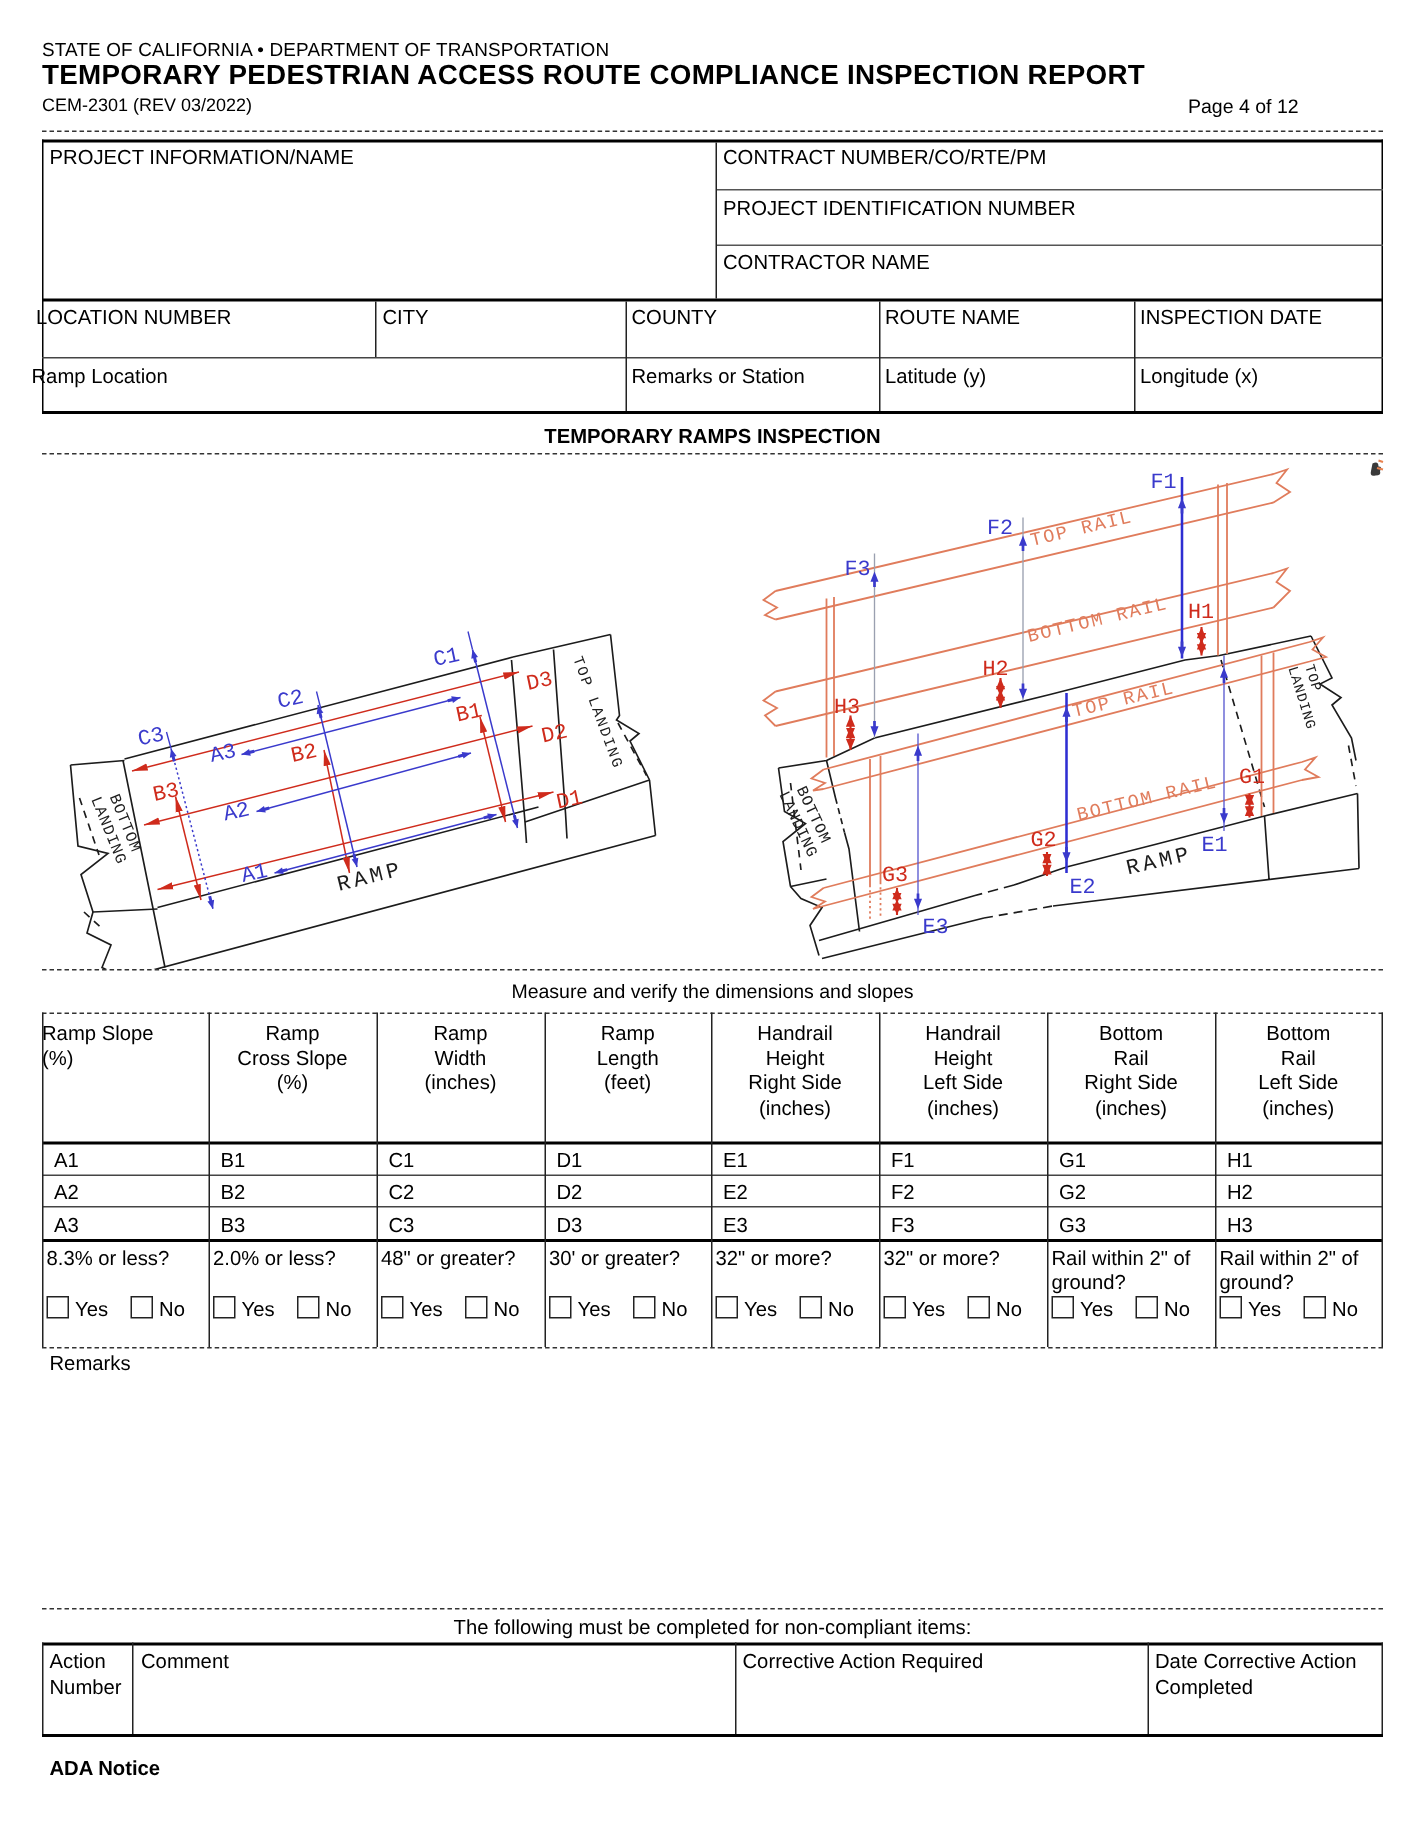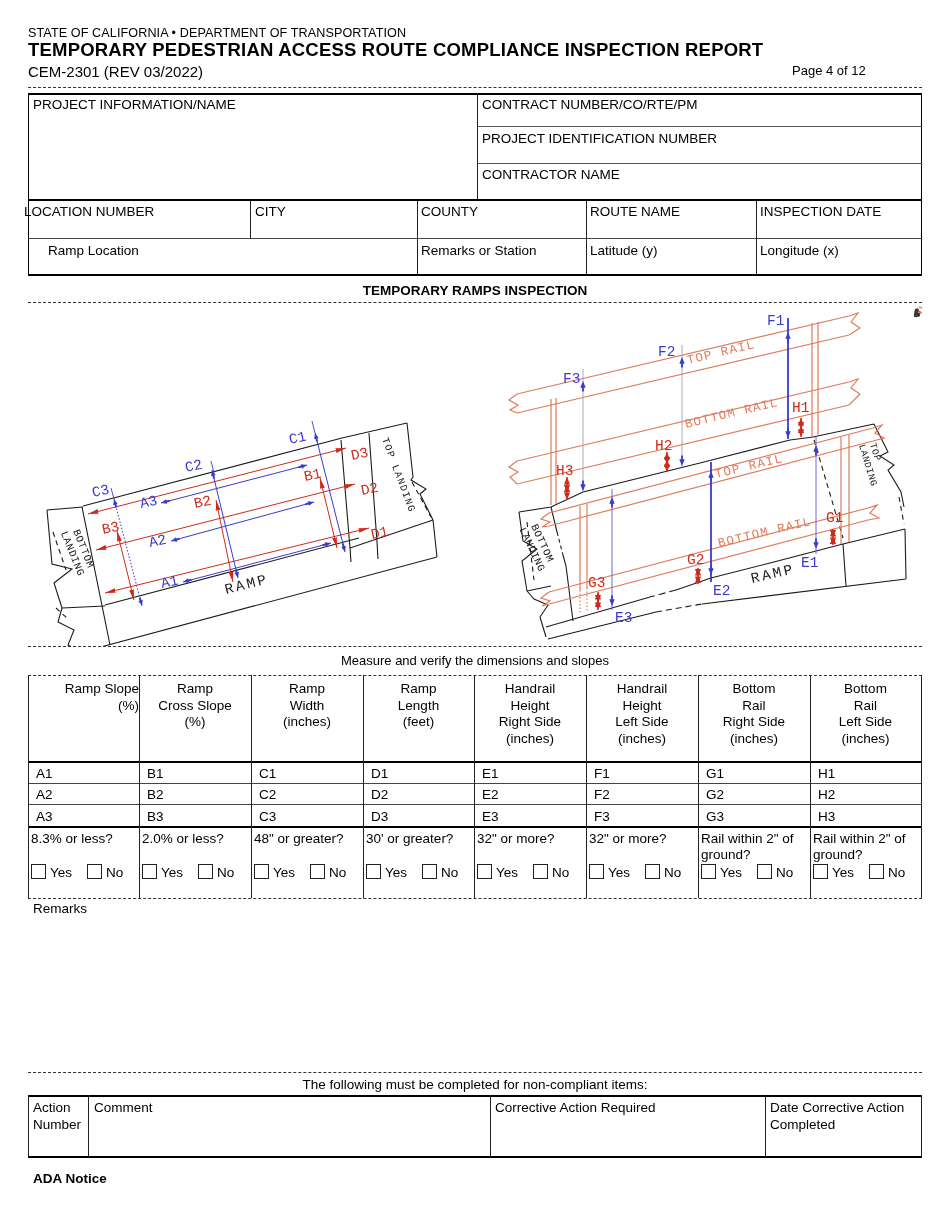--- a/index.html
+++ b/index.html
@@ -12,21 +12,21 @@
 .vline{position:absolute;background:#222;width:1px}
 .cb{display:inline-block;width:13px;height:13px;border:1px solid #222;vertical-align:-2px;margin-right:4px}
 </style>
 </head>
 <body>
 
 <div class="abs" style="left:28px;top:26px;font-size:12.6px;letter-spacing:0.1px">STATE OF CALIFORNIA • DEPARTMENT OF TRANSPORTATION</div>
 
 <div class="abs" style="left:28px;top:39px;font-size:18.5px;font-weight:bold;letter-spacing:0.2px">TEMPORARY PEDESTRIAN ACCESS ROUTE COMPLIANCE INSPECTION REPORT</div>
 
-<div class="abs" style="left:28px;top:63px;font-size:15px">CEM-2301 (REV 03/2022)</div>
+<div class="abs" style="left:28px;top:63px;font-size:12px">CEM-2301 (REV 03/2022)</div>
 
 <div class="abs" style="left:792px;top:63px;width:130px;text-align:left;font-size:13px">Page 4 of 12</div>
 
 <div class="hair" style="left:28px;top:87px;width:894px"></div>
 
 <div class="abs" style="left:28px;top:93px;width:892px;height:182px;border-left:1.5px solid #000;border-right:1.5px solid #000"></div>
 <div class="solid2" style="left:28px;top:93px;width:894px"></div>
 <div class="solid2" style="left:28px;top:199px;width:894px"></div>
 <div class="solid1" style="left:28px;top:238px;width:894px"></div>
 <div class="solid2" style="left:28px;top:274px;width:894px"></div>
@@ -45,21 +45,21 @@
 <div class="abs lbl" style="left:24px;top:204px">LOCATION NUMBER</div>
 <div class="abs lbl" style="left:255px;top:204px">CITY</div>
 <div class="abs lbl" style="left:421px;top:204px">COUNTY</div>
 <div class="abs lbl" style="left:590px;top:204px">ROUTE NAME</div>
 <div class="abs lbl" style="left:760px;top:204px">INSPECTION DATE</div>
 <div class="vline" style="left:250px;top:201px;height:37px"></div>
 <div class="vline" style="left:417px;top:201px;height:73px"></div>
 <div class="vline" style="left:586px;top:201px;height:73px"></div>
 <div class="vline" style="left:756px;top:201px;height:73px"></div>
 
-<div class="abs lbl" style="left:48px;top:243px">Ramp Location</div>
+<div class="abs lbl" style="left:21px;top:243px">Ramp Location</div>
 <div class="abs lbl" style="left:421px;top:243px">Remarks or Station</div>
 <div class="abs lbl" style="left:590px;top:243px">Latitude (y)</div>
 <div class="abs lbl" style="left:760px;top:243px">Longitude (x)</div>
 
 <div class="abs" style="left:0;top:283px;width:950px;text-align:center;font-size:13.5px;font-weight:bold">TEMPORARY RAMPS INSPECTION</div>
 <div class="hair" style="left:28px;top:302px;width:894px"></div>
 
 <svg class="abs" style="left:0;top:303px" width="950" height="343" viewBox="0 303 950 343" fill="none">
 <defs>
 <marker id="hb" markerUnits="userSpaceOnUse" markerWidth="10" markerHeight="8" refX="9" refY="4" orient="auto-start-reverse">
@@ -268,21 +268,21 @@
 <div class="vline" style="left:28px;top:675px;height:223px"></div>
 <div class="vline" style="left:139px;top:675px;height:223px"></div>
 <div class="vline" style="left:251px;top:675px;height:223px"></div>
 <div class="vline" style="left:363px;top:675px;height:223px"></div>
 <div class="vline" style="left:474px;top:675px;height:223px"></div>
 <div class="vline" style="left:586px;top:675px;height:223px"></div>
 <div class="vline" style="left:698px;top:675px;height:223px"></div>
 <div class="vline" style="left:810px;top:675px;height:223px"></div>
 <div class="vline" style="left:921px;top:675px;height:223px"></div>
 
-<div class="abs lbl" style="left:28px;top:681px;width:111px;text-align:right;line-height:16.5px">Ramp Slope<br>(%)</div>
+<div class="abs lbl" style="left:28px;top:681px;width:111px;text-align:left;line-height:16.5px">Ramp Slope<br>(%)</div>
 <div class="abs lbl" style="left:139px;top:681px;width:112px;text-align:center;line-height:16.5px">Ramp<br>Cross Slope<br>(%)</div>
 <div class="abs lbl" style="left:251px;top:681px;width:112px;text-align:center;line-height:16.5px">Ramp<br>Width<br>(inches)</div>
 <div class="abs lbl" style="left:363px;top:681px;width:111px;text-align:center;line-height:16.5px">Ramp<br>Length<br>(feet)</div>
 <div class="abs lbl" style="left:474px;top:681px;width:112px;text-align:center;line-height:16.5px">Handrail<br>Height<br>Right Side<br>(inches)</div>
 <div class="abs lbl" style="left:586px;top:681px;width:112px;text-align:center;line-height:16.5px">Handrail<br>Height<br>Left Side<br>(inches)</div>
 <div class="abs lbl" style="left:698px;top:681px;width:112px;text-align:center;line-height:16.5px">Bottom<br>Rail<br>Right Side<br>(inches)</div>
 <div class="abs lbl" style="left:810px;top:681px;width:111px;text-align:center;line-height:16.5px">Bottom<br>Rail<br>Left Side<br>(inches)</div>
 
 <div class="abs lbl" style="left:36px;top:766px">A1</div>
 <div class="abs lbl" style="left:147px;top:766px">B1</div>

